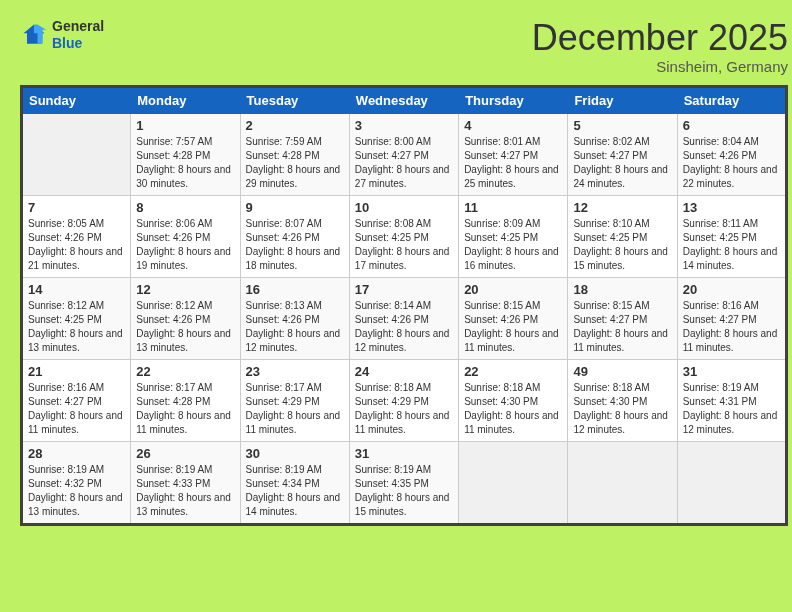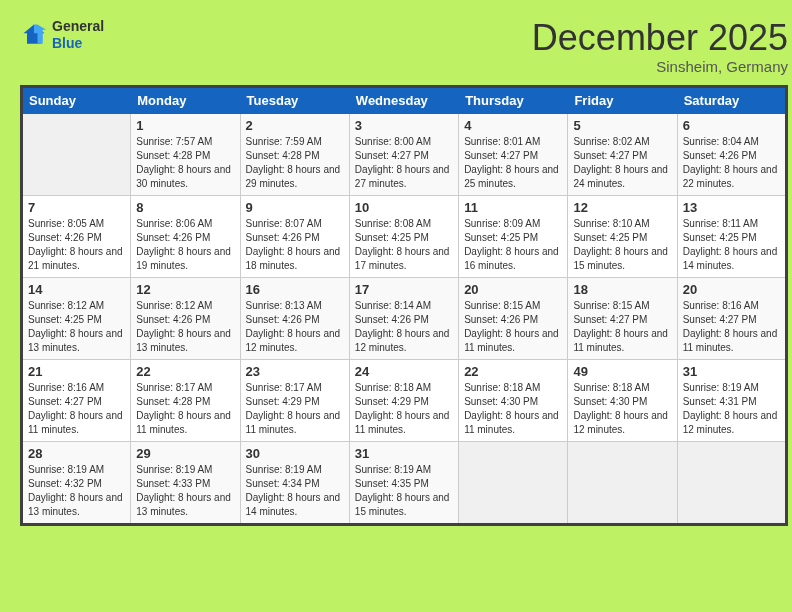--- a/index.html
+++ b/index.html
@@ -245,21 +245,21 @@
             <span class="day-number">31</span>
             <div class="day-info">Sunrise: 8:19 AM<br>Sunset: 4:31 PM<br>Daylight: 8 hours and 12 minutes.</div>
           </td>
         </tr>
         <tr>
           <td>
             <span class="day-number">28</span>
             <div class="day-info">Sunrise: 8:19 AM<br>Sunset: 4:32 PM<br>Daylight: 8 hours and 13 minutes.</div>
           </td>
           <td>
-            <span class="day-number">29</span>
+            <span class="day-number">26</span>
             <div class="day-info">Sunrise: 8:19 AM<br>Sunset: 4:33 PM<br>Daylight: 8 hours and 13 minutes.</div>
           </td>
           <td>
             <span class="day-number">30</span>
             <div class="day-info">Sunrise: 8:19 AM<br>Sunset: 4:34 PM<br>Daylight: 8 hours and 14 minutes.</div>
           </td>
           <td>
             <span class="day-number">31</span>
             <div class="day-info">Sunrise: 8:19 AM<br>Sunset: 4:35 PM<br>Daylight: 8 hours and 15 minutes.</div>
           </td>

